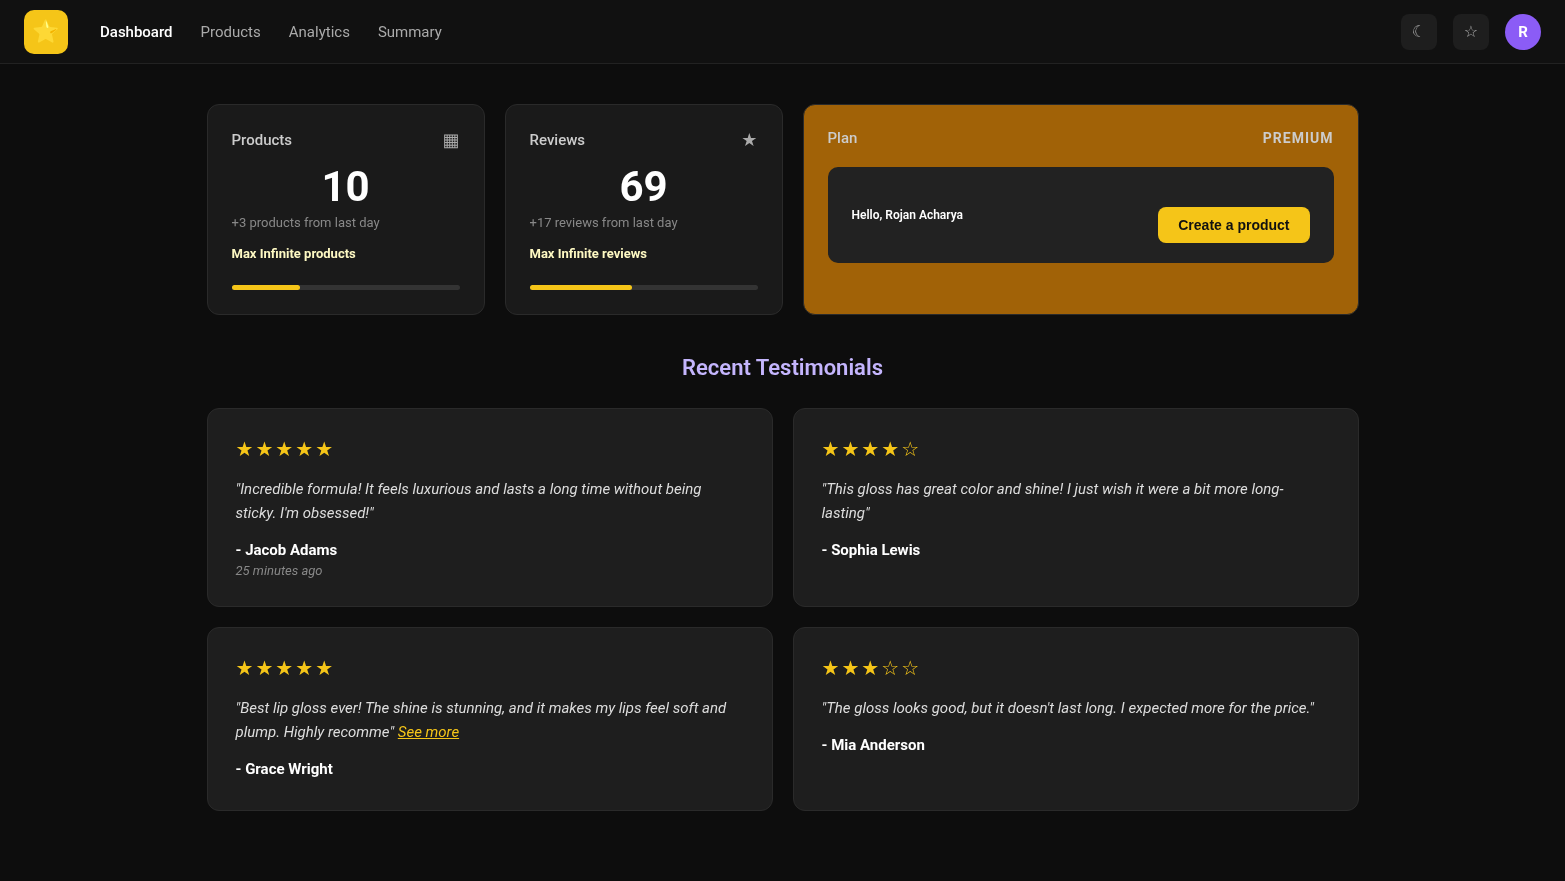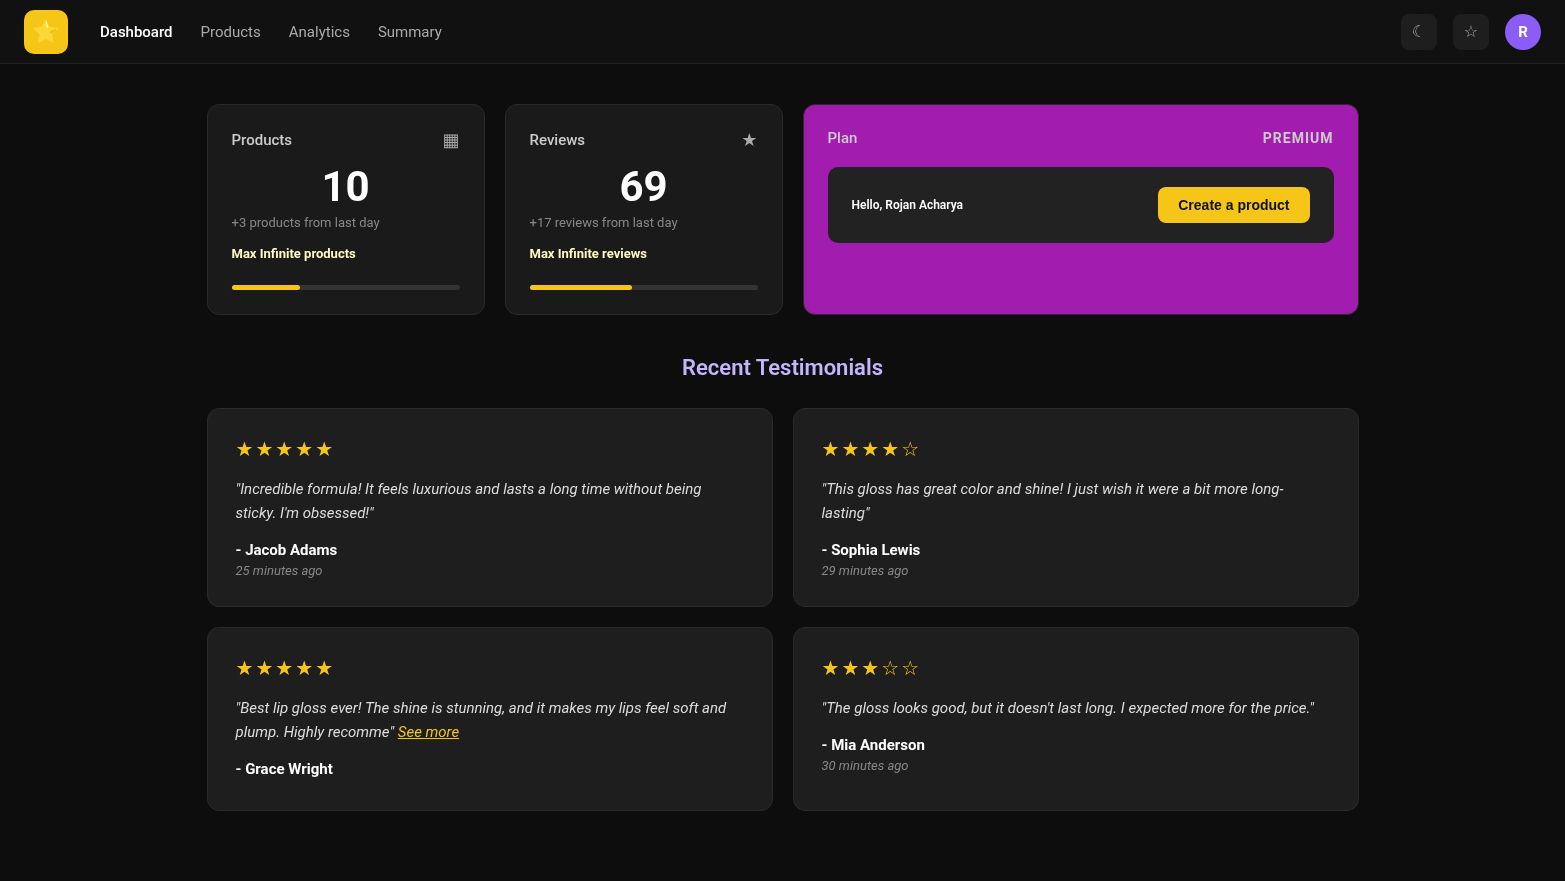--- a/index.html
+++ b/index.html
@@ -138,21 +138,21 @@
       width: 100%;
     }
     .progress-bar-fill {
       height: 5px;
       background: #f5c518;
       border-radius: 3px;
     }
 
     
     .plan-card {
-      background: #a21caf;
+      background: #a16207;
       border-radius: 12px;
       padding: 24px;
       border: 1px solid #2a2a2a;
     }
     .plan-card-header {
       display: flex;
       align-items: center;
       justify-content: space-between;
       margin-bottom: 20px;
     }
@@ -179,20 +179,21 @@
     .create-btn {
       background: #f5c518;
       color: #111;
       border: none;
       padding: 10px 20px;
       border-radius: 8px;
       font-size: 14px;
       font-weight: 600;
       cursor: pointer;
       white-space: nowrap;
+      margin-top: 20px;
     }
 
     
     .section-title {
       font-size: 22px;
       font-weight: 600;
       text-align: center;
       margin-bottom: 28px;
       color: #c4b5fd;
     }
@@ -313,35 +314,33 @@
         <div class="stars">★★★★★</div>
         <p class="testimonial-text">"Incredible formula! It feels luxurious and lasts a long time without being sticky. I'm obsessed!"</p>
         <div class="testimonial-author">- Jacob Adams</div>
         <div class="testimonial-time">25 minutes ago</div>
       </div>
 
       <div class="testimonial-card">
         <div class="stars">★★★★☆</div>
         <p class="testimonial-text">"This gloss has great color and shine! I just wish it were a bit more long-lasting"</p>
         <div class="testimonial-author">- Sophia Lewis</div>
-        <div class="testimonial-time">29 minutes ago</div>
       </div>
 
       <div class="testimonial-card">
         <div class="stars">★★★★★</div>
         <p class="testimonial-text">
           <span>"Best lip gloss ever! The shine is stunning, and it makes my lips feel soft and plump. Highly recomme"</span>
           <a class="see-more-link">See more</a>
         </p>
         <div class="testimonial-author">- Grace Wright</div>
       </div>
 
       <div class="testimonial-card">
         <div class="stars">★★★☆☆</div>
         <p class="testimonial-text">"The gloss looks good, but it doesn't last long. I expected more for the price."</p>
         <div class="testimonial-author">- Mia Anderson</div>
-        <div class="testimonial-time">30 minutes ago</div>
       </div>
 
     </div>
   </div>
 
 </div>
 
 </body></html>

